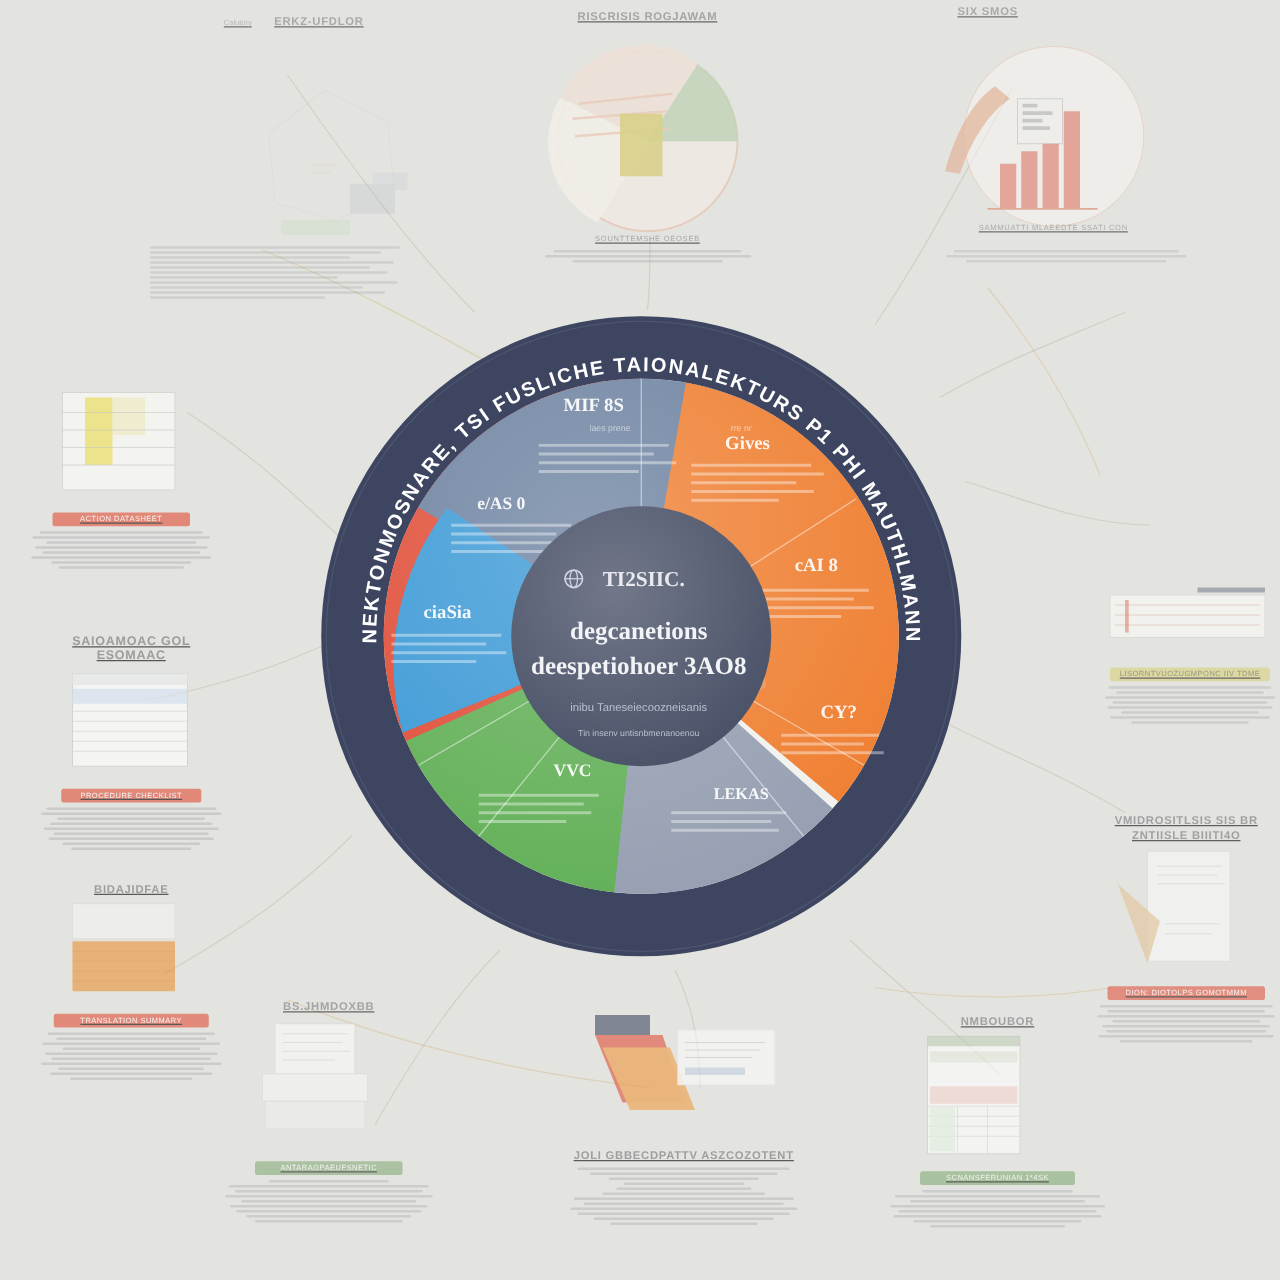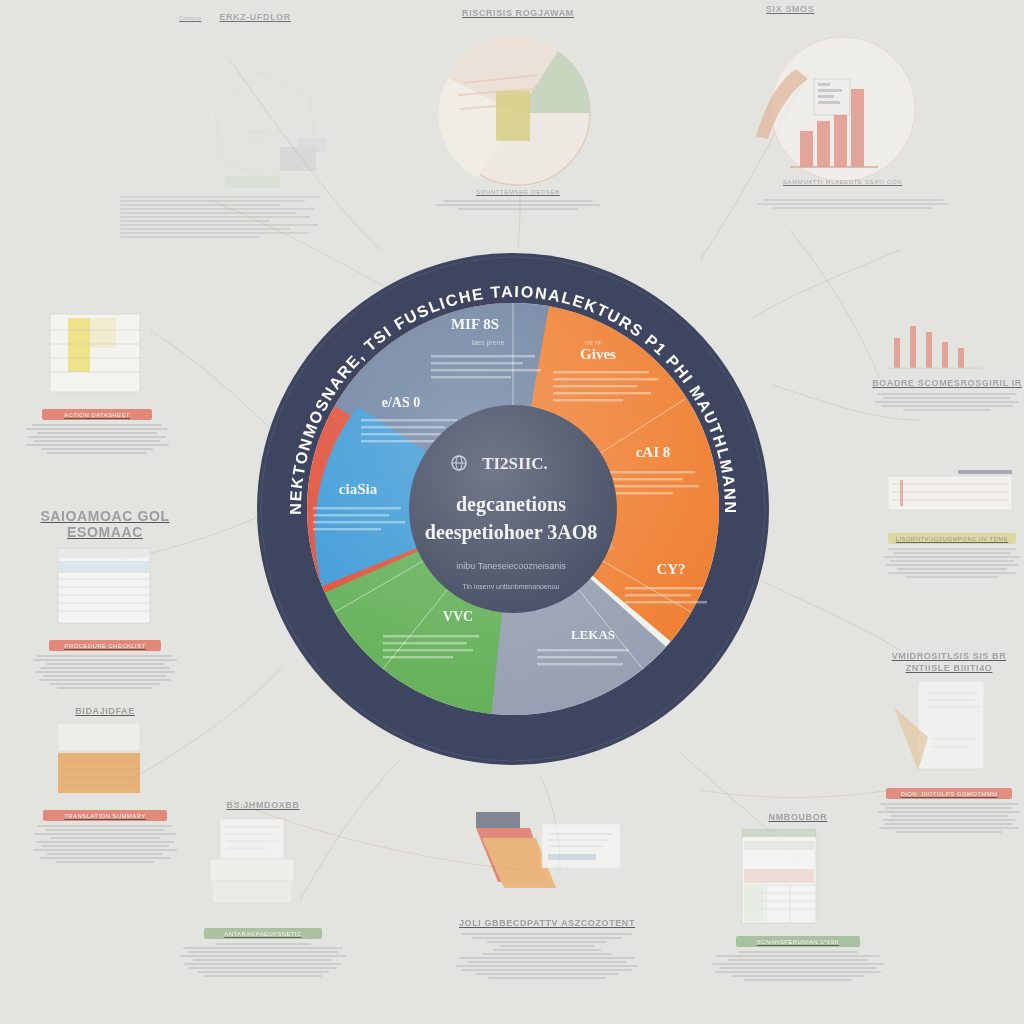--- a/index.html
+++ b/index.html
@@ -172,21 +172,21 @@
       <div class="ln" style="width:120px"></div>
         <div class="ln" style="width:138px"></div>
       <div class="ln" style="width:126px"></div>
         <div class="ln" style="width:144px"></div>
       <div class="ln" style="width:112px"></div>
         <div class="ln" style="width:100px"></div>
     </div>
   </div>
 
   <div class="card" style="left:30px;top:508px;width:150px;opacity:.62">
-    <div class="ttl" style="font-size:14px">SAIOAMOAC GOL ESOMAAC</div>
+    <div class="ttl" style="font-size:10px">SAIOAMOAC GOL ESOMAAC</div>
     <svg width="150" height="86">
       <rect x="28" y="4" width="92" height="74" fill="#ffffff" stroke="#c9cbc7" stroke-width=".8"></rect>
       <rect x="28" y="4" width="92" height="9" fill="#eceef1"></rect>
       <rect x="28" y="16" width="92" height="12" fill="#cfe0f2" opacity=".8"></rect>
       <g stroke="#c2c4c0" stroke-width=".5">
         <line x1="28" y1="34" x2="120" y2="34"></line>
           <line x1="28" y1="42" x2="120" y2="42"></line>
         <line x1="28" y1="50" x2="120" y2="50"></line>
           <line x1="28" y1="58" x2="120" y2="58"></line>
         <line x1="28" y1="66" x2="120" y2="66"></line>
@@ -313,40 +313,20 @@
         <div class="ln" style="width:164px"></div>
       <div class="ln" style="width:140px"></div>
         <div class="ln" style="width:172px"></div>
       <div class="ln" style="width:158px"></div>
         <div class="ln" style="width:166px"></div>
       <div class="ln" style="width:134px"></div>
         <div class="ln" style="width:108px"></div>
     </div>
   </div>
 
-  <div class="card" style="left:872px;top:312px;width:150px;opacity:.55">
-    <svg width="150" height="62">
-      <g fill="#e0503a" opacity=".8">
-        <rect x="22" y="26" width="6" height="30"></rect>
-        <rect x="38" y="14" width="6" height="42"></rect>
-        <rect x="54" y="20" width="6" height="36"></rect>
-        <rect x="70" y="30" width="6" height="26"></rect>
-        <rect x="86" y="36" width="6" height="20"></rect>
-      </g>
-      <line x1="16" y1="56" x2="110" y2="56" stroke="#c9b3ad" stroke-width=".8"></line>
-    </svg>
-    <div class="ttl">BOADRE SCOMESROSGIRIL Ir</div>
-    <div class="lines">
-      <div class="ln" style="width:140px"></div>
-        <div class="ln" style="width:128px"></div>
-      <div class="ln" style="width:144px"></div>
-        <div class="ln" style="width:132px"></div>
-      <div class="ln" style="width:88px"></div>
-    </div>
-  </div>
 
   <div class="card" style="left:882px;top:468px;width:140px;opacity:.55">
     <svg width="140" height="56">
       <rect x="6" y="8" width="124" height="34" fill="#fdfdfb" stroke="#d0d1cd" stroke-width=".7"></rect>
       <rect x="76" y="2" width="54" height="4" fill="#444b60" opacity=".7"></rect>
       <g stroke="#e2a79a" stroke-width=".6">
         <line x1="10" y1="16" x2="126" y2="16"></line>
           <line x1="10" y1="24" x2="126" y2="24"></line>
         <line x1="10" y1="32" x2="126" y2="32"></line>
       </g>

